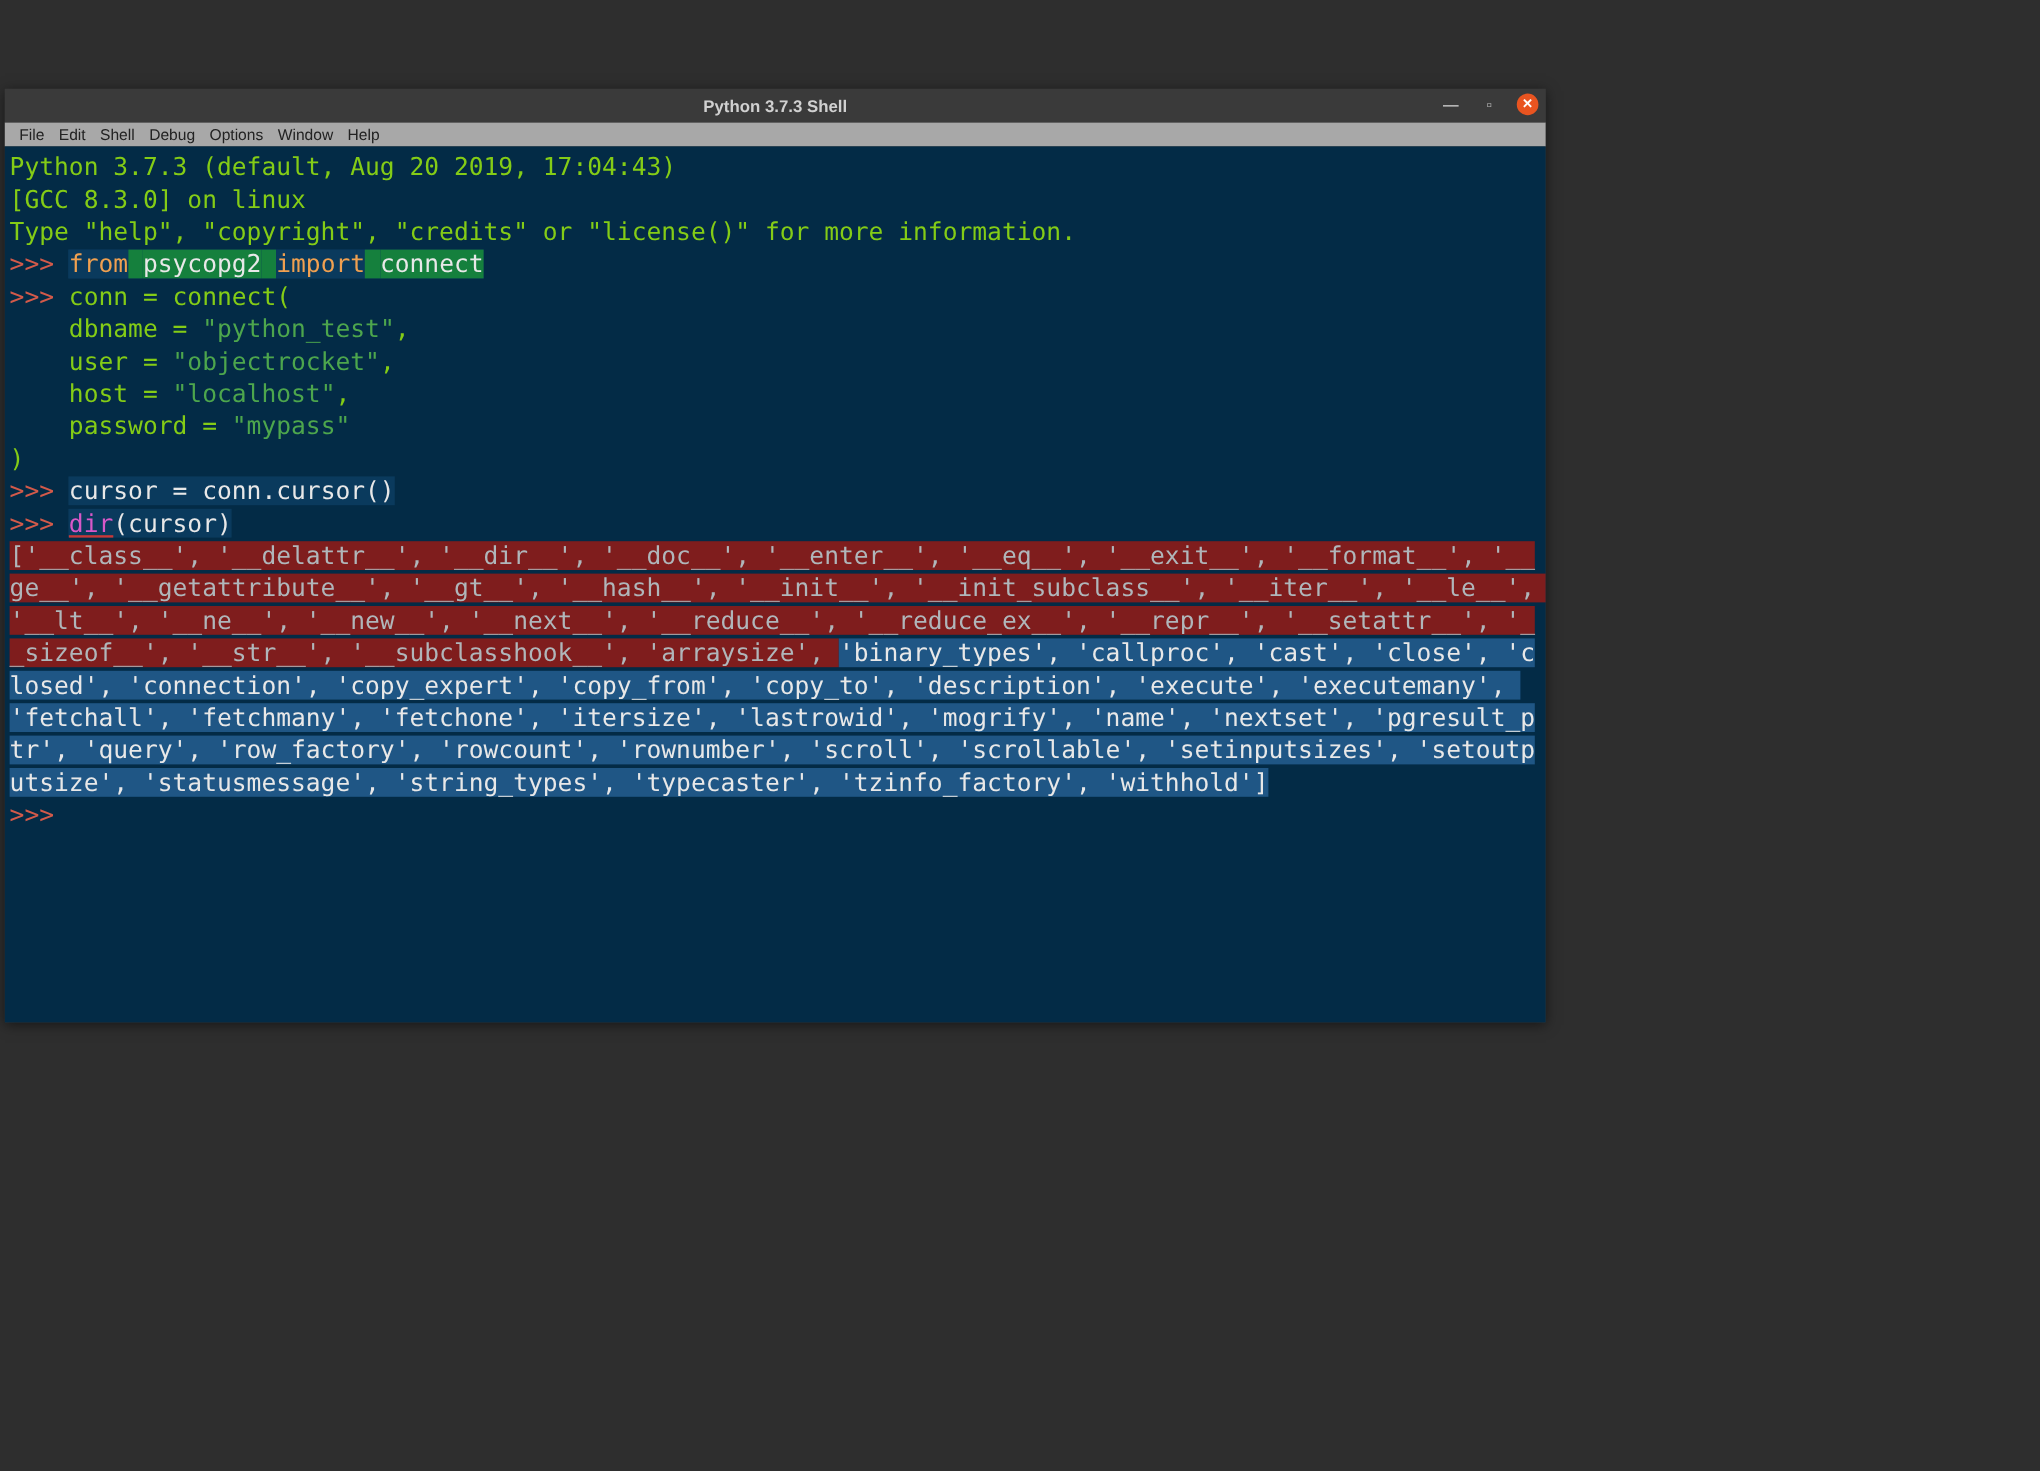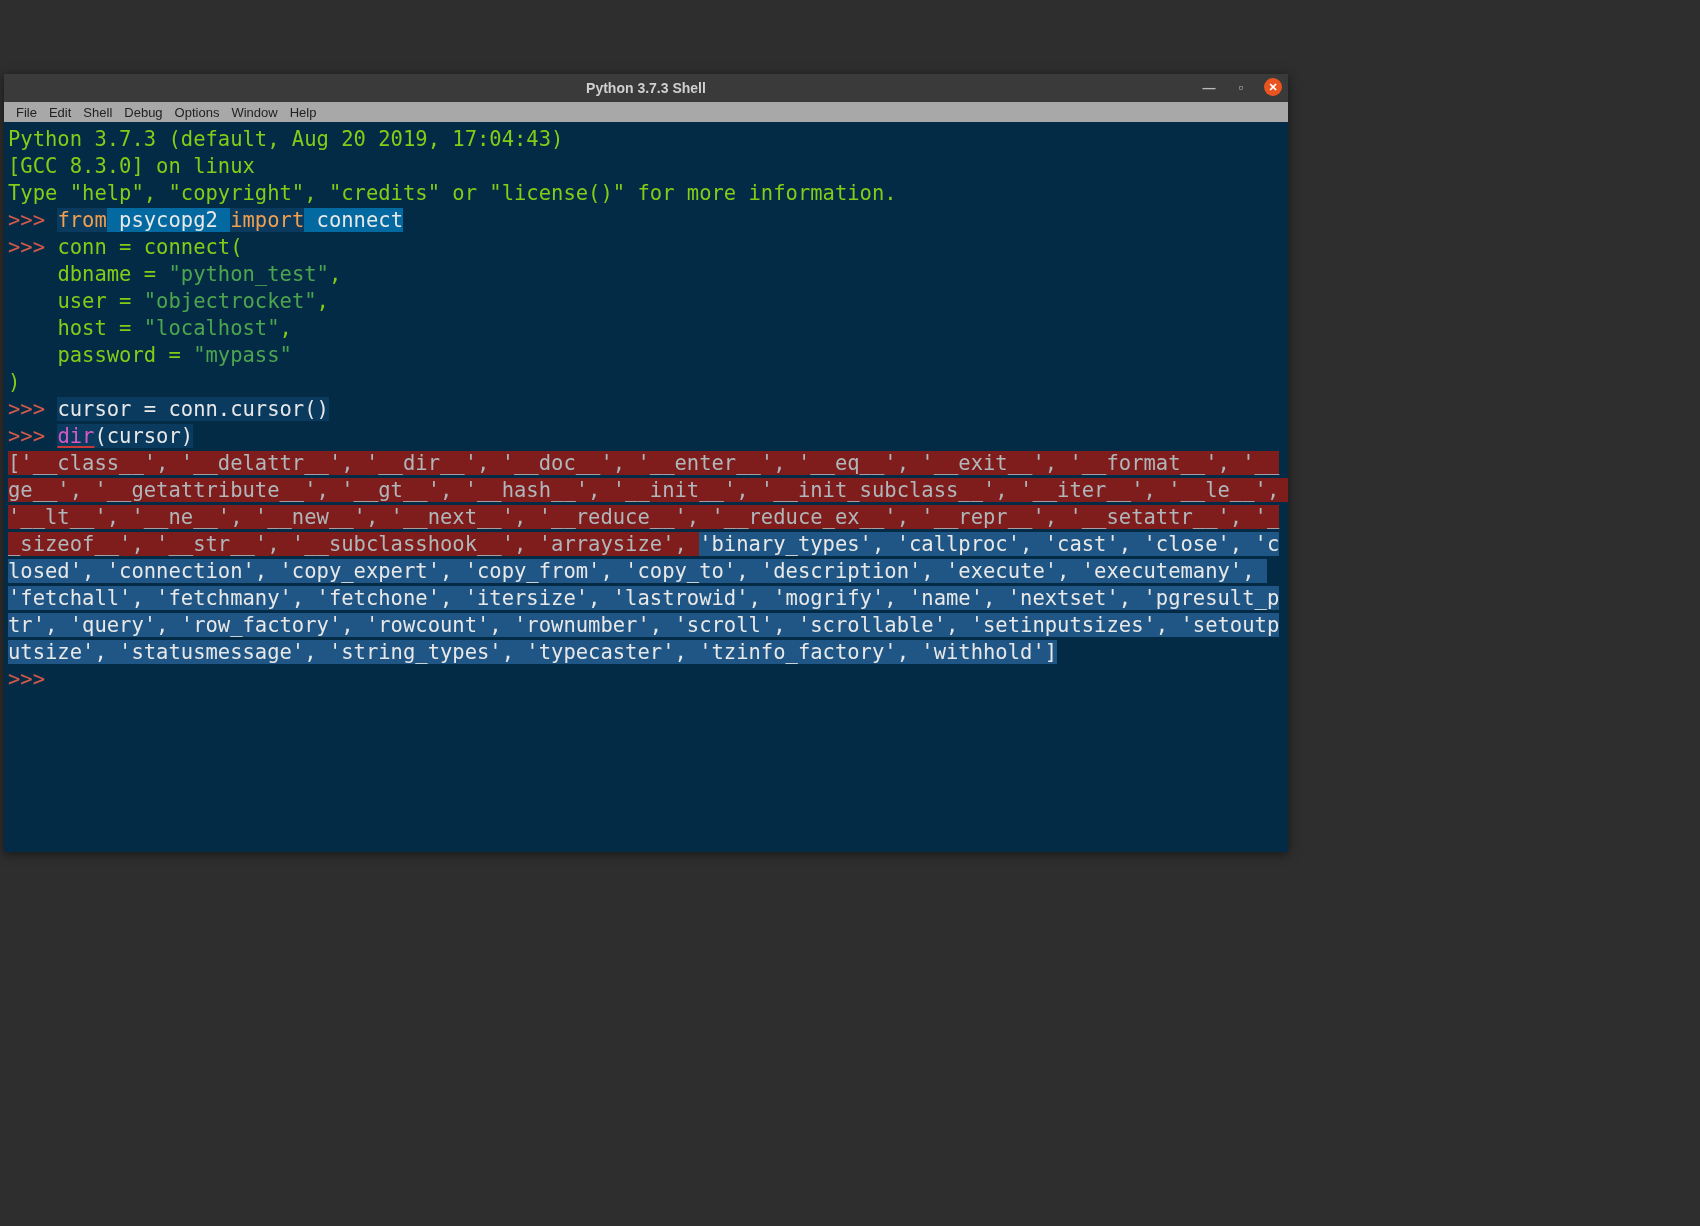--- a/index.html
+++ b/index.html
@@ -61,21 +61,21 @@
     padding: 4px 4px;
     white-space: pre-wrap;
     word-break: break-all;
     overflow: hidden;
     position: relative;
   }
   
   .prompt { color: #d35a4a; }
   .kw-from { color: #f0a050; background:#0a3a5d; }
   .kw-import { color: #f0a050; background:#0a3a5d; }
-  .ident-imp { color: #e8e8e8; background:#0369a1; }
+  .ident-imp { color: #e8e8e8; background:#15803d; }
   .white { color: #84cc16; }
   .string { color: #4da64d; }
   .hl-line { background:#0a3a5d; }
   .hl-text { color:#e8e8e8; }
   .builtin { color:#d858c8; text-decoration: underline; text-decoration-color:#c83838; text-underline-offset:3px; }
   .dim-sel { background:#7f1d1d; color:#b0b6ba; }
   .bright-sel { background:#1f5685; color:#e8e8e8;text-align:center; }
   
   .statusbar {
     height: 18px;

